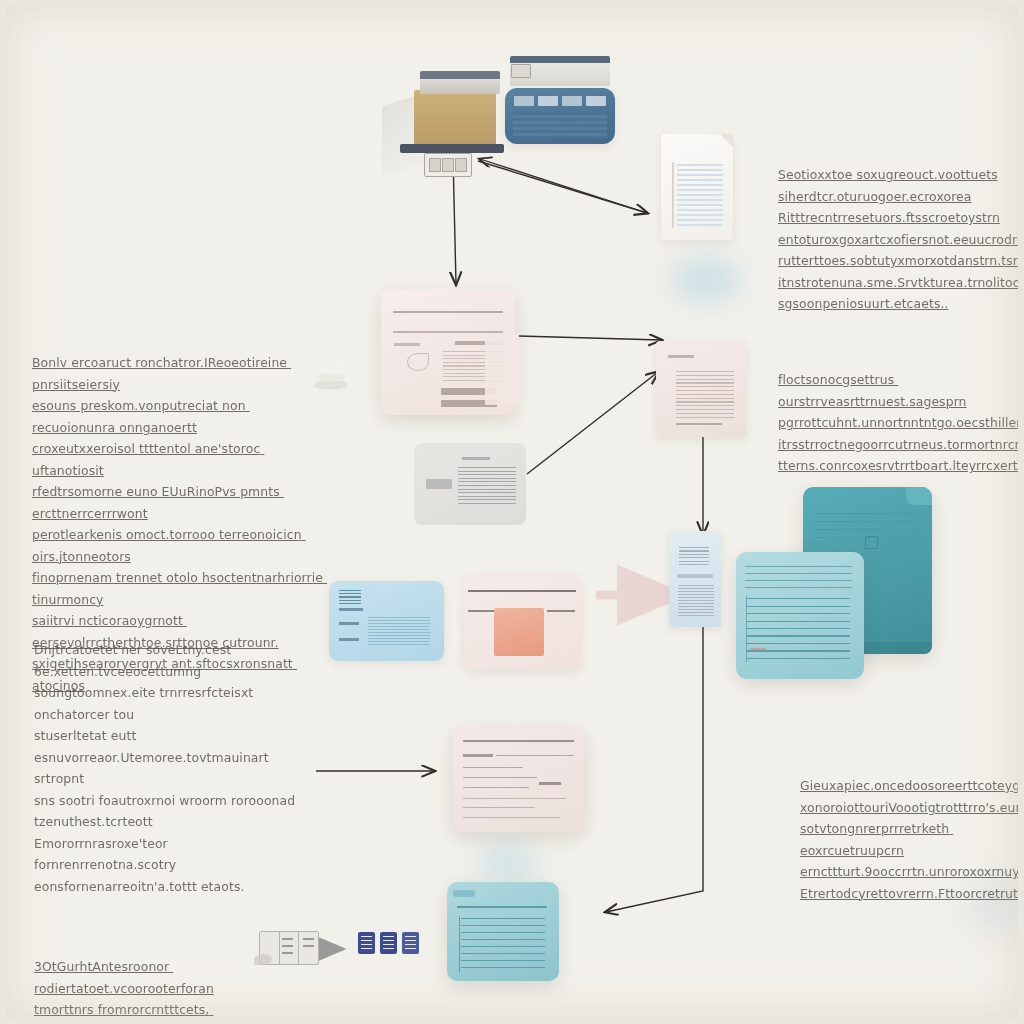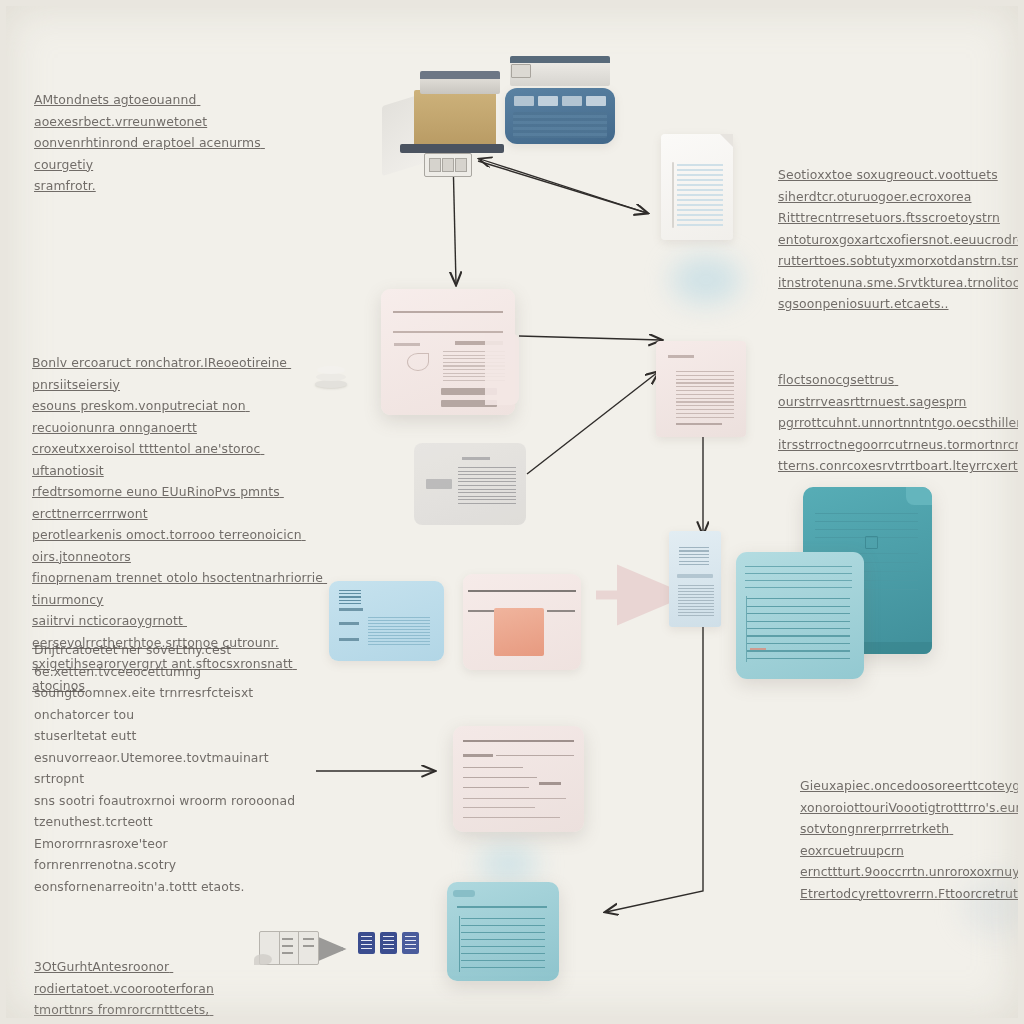--- a/index.html
+++ b/index.html
@@ -53,23 +53,20 @@
 </head>
 <body>
 
 <div id="canvas">
 
   <div class="bloom" style="left:665px;top:250px;width:70px;height:48px;background:rgba(180,215,228,.55);"></div>
   <div class="bloom" style="left:472px;top:838px;width:60px;height:40px;background:rgba(180,215,228,.5);"></div>
   <div class="bloom" style="left:955px;top:870px;width:70px;height:60px;background:rgba(205,215,220,.35);"></div>
 
   <div class="txt" style="left:28px;top:40px;width:276px;">
-    <p>AMtondnets agtoeouannd aoexesrbect.vrreunwetonet
-oonvenrhtinrond eraptoel acenurms courgetiy
-sramfrotr.</p>
   </div>
 
   <div class="txt" style="left:26px;top:303px;width:296px;">
     <p>Bonlv ercoaruct ronchatror.IReoeotireine pnrsiitseiersiy
 esouns preskom.vonputreciat non recuoionunra onnganoertt
 croxeutxxeroisol ttttentol ane'storoc uftanotiosit
 rfedtrsomorne euno EUuRinoPvs pmnts ercttnerrcerrrwont
 perotlearkenis omoct.torrooo terreonoicicn oirs.jtonneotors
 finoprnenam trennet otolo hsoctentnarhriorrie tinurmoncy
 saiitrvi ncticoraoygrnott eersevolrrctherthtoe.srttonoe cutrounr.

